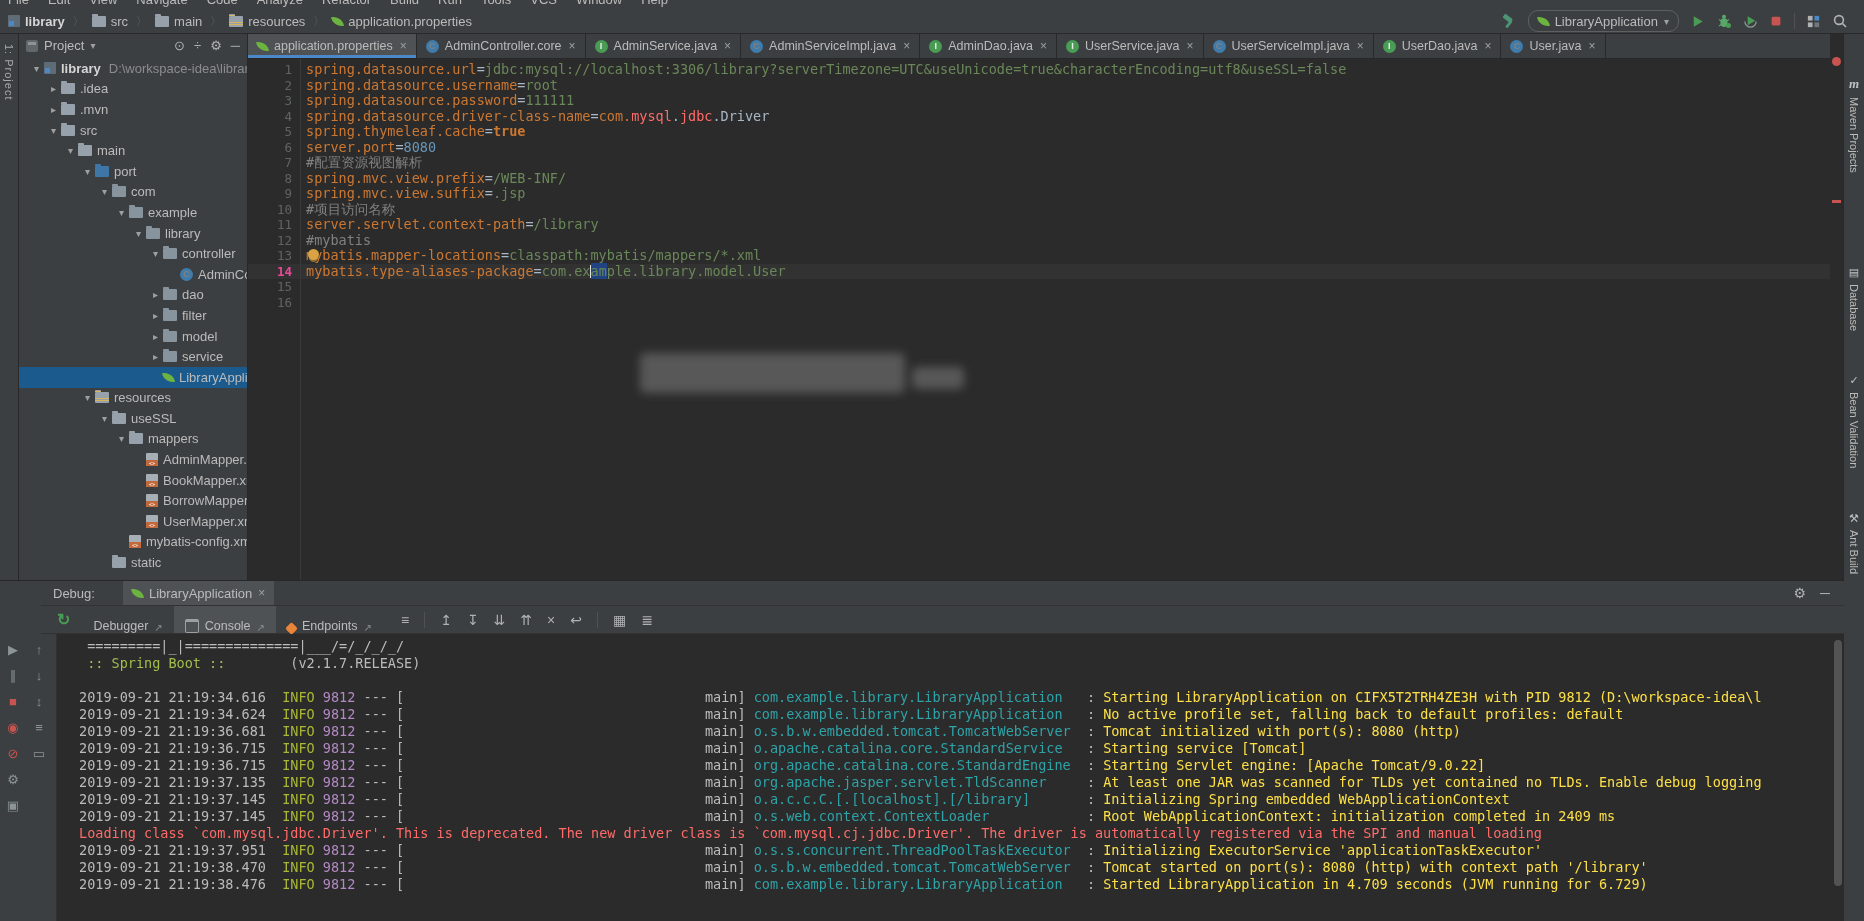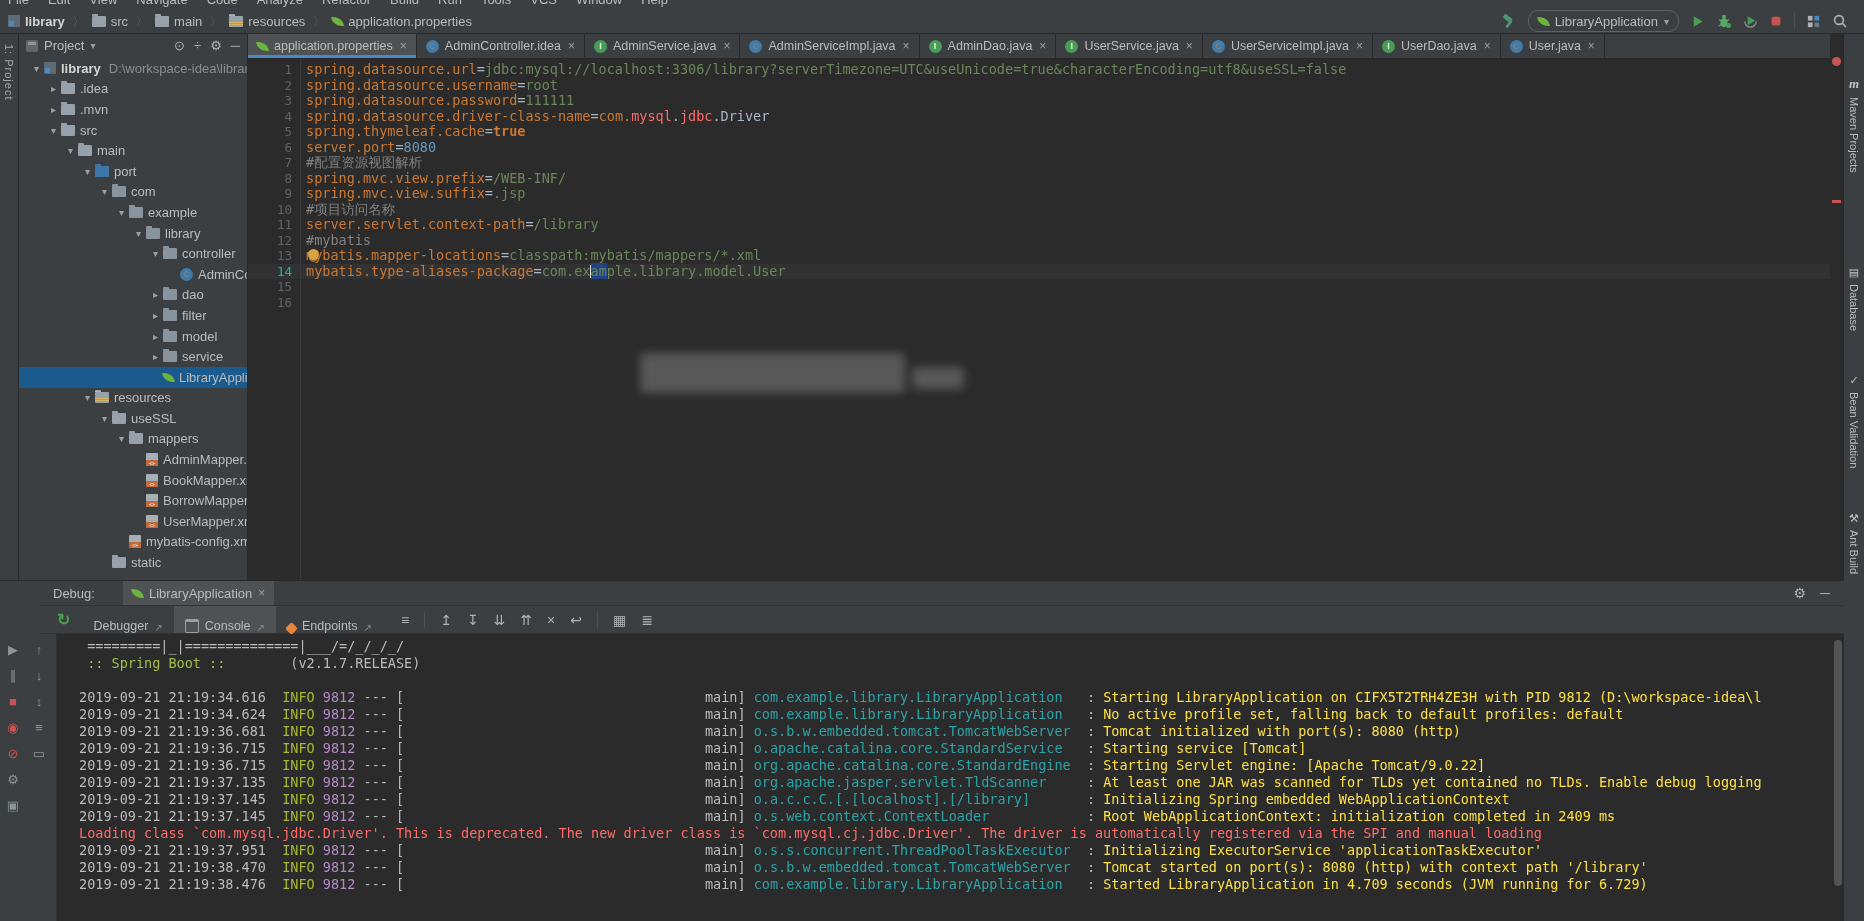--- a/index.html
+++ b/index.html
@@ -60,21 +60,21 @@
   #editor{position:absolute;left:248px;top:34px;right:34px;bottom:341px;}
   #tabs{height:24px;background:#3C3F41;display:flex;align-items:stretch;border-bottom:1px solid #282828;}
   .tab{display:flex;align-items:center;gap:6px;padding:0 9px;border-right:1px solid #282828;font-size:12.5px;color:#BBBBBB;}
   .tab.active{background:#4E5254;box-shadow:inset 0 -3px 0 #4A88C7;}
   .tab .x{color:#9DA0A3;font-size:12px;margin-left:1px;}
   #code{position:absolute;left:0;top:25px;right:0;bottom:0;background:#2B2B2B;
         font-family:"DejaVu Sans Mono",monospace;font-size:13.5px;line-height:15.5px;}
   .gutcol{position:absolute;left:0;top:0;bottom:0;width:52px;border-right:1px solid #383A3C;}
   .gut{position:absolute;left:0;top:3px;width:44px;text-align:right;color:#606366;font-size:12.5px;}
   .gut div{height:15.5px;}
-  .gut .curnum{color:#14b8a6;}
+  .gut .curnum{color:#ec4899;font-weight:bold;}
   .lines{position:absolute;left:58px;top:3px;right:0;white-space:pre;}
   .cl{height:15.5px;}
   .curline{position:absolute;left:0;right:0;height:15.5px;background:#323232;}
   .k{color:#CC7832;} .v{color:#6A8759;} .p{color:#A9B7C6;} .c{color:#808080;}
   .kw{color:#CC7832;font-weight:bold;} .num{color:#6897BB;} .errt{color:#FF6B68;}
   .selch{background:#214283;}
   .caret{display:inline-block;width:2px;height:13px;background:#E0E0E0;vertical-align:middle;margin:0 -1px;}
   .bulb{position:absolute;width:11px;height:11px;background:#D9A343;border-radius:50%;box-shadow:0 3px 0 -1px #8C6E33;}
   .blur{position:absolute;background:rgba(150,150,150,.42);filter:blur(5px);border-radius:5px;}
   
@@ -360,21 +360,21 @@
 
 <div id="editor">
   <div id="tabs">
       <div class="tab active">
         <span class="leaf"></span>
         <span>application.properties</span>
         <span class="x">×</span>
       </div>
       <div class="tab">
         <span class="ball c">C</span>
-        <span>AdminController.idea</span>
+        <span>AdminController.core</span>
         <span class="x">×</span>
       </div>
       <div class="tab">
         <span class="ball i">I</span>
         <span>AdminService.java</span>
         <span class="x">×</span>
       </div>
       <div class="tab">
         <span class="ball c">C</span>
         <span>AdminServiceImpl.java</span>

